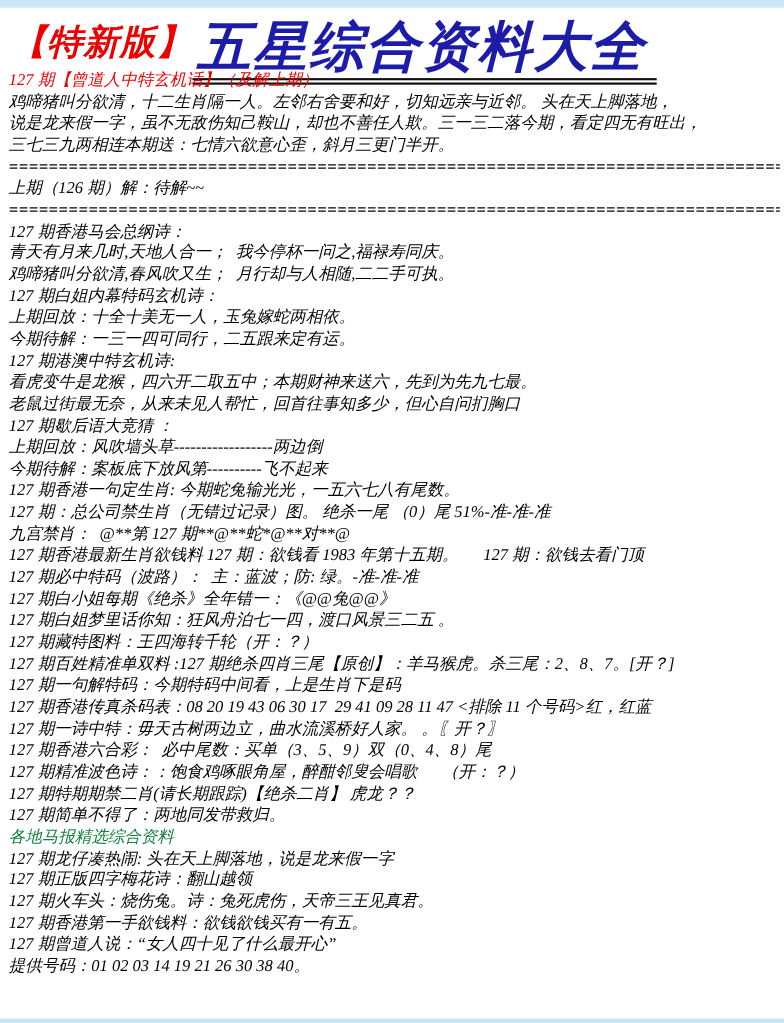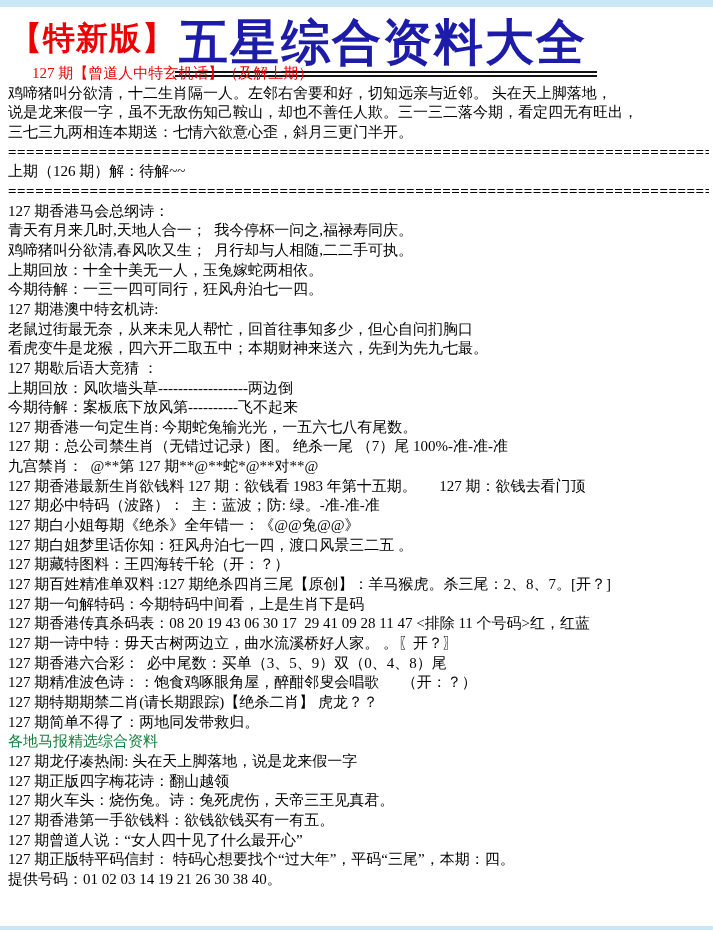--- a/index.html
+++ b/index.html
@@ -2,20 +2,21 @@
 <html><head>
 <meta charset="utf-8">
 <style>
   html,body{margin:0;padding:0;background:#fff;}
   .page{
     position:relative;
     width:713px;height:930px;
     background:#ffffff;
     overflow:hidden;
     font-family:"Liberation Serif","DejaVu Serif",serif;
+    font-style:italic;
   }
   .strip-top{position:absolute;top:0;left:0;width:713px;height:7px;background:#c9e7f4;}
   .strip-bottom{position:absolute;bottom:0;left:0;width:713px;height:4px;background:#c9e7f4;}
   .header{
     padding:10px 0 0 10px;
     height:48px;
     white-space:nowrap;
   }
   .edition{
     color:#ee0000;
@@ -32,21 +33,21 @@
     border-bottom:6px double #111;
     padding:0 10px 1px 4px;
   }
   .content{
     padding:6px 4px 0 8px;
     font-size:15px;
     line-height:19.65px;
     color:#000;
   }
   .line{white-space:pre-wrap;}
-  .line.red{color:#ee0000;margin-left:24px;}
+  .line.red{color:#ee0000;}
   .line.navy{color:#15803d;}
   .line.divider{
     white-space:nowrap;
     overflow:hidden;
     font-weight:bold;
     letter-spacing:0.5px;
   }
 </style>
 </head>
 <body>
@@ -62,48 +63,48 @@
       <div class="line red">127 期【曾道人中特玄机话】（及解上期）</div>
       <div class="line normal">鸡啼猪叫分欲清，十二生肖隔一人。左邻右舍要和好，切知远亲与近邻。 头在天上脚落地，</div>
       <div class="line normal">说是龙来假一字，虽不无敌伤知己鞍山，却也不善任人欺。三一三二落今期，看定四无有旺出，</div>
       <div class="line normal">三七三九两相连本期送：七情六欲意心歪，斜月三更门半开。</div>
       <div class="line divider">==============================================================================</div>
       <div class="line normal">上期（126 期）解：待解~~</div>
       <div class="line divider">==============================================================================</div>
       <div class="line normal">127 期香港马会总纲诗：</div>
       <div class="line normal">青天有月来几时,天地人合一；  我今停杯一问之,福禄寿同庆。</div>
       <div class="line normal">鸡啼猪叫分欲清,春风吹又生；  月行却与人相随,二二手可执。</div>
+      <div class="line normal">127 期白姐内幕特码玄机诗：</div>
       <div class="line normal">上期回放：十全十美无一人，玉兔嫁蛇两相依。</div>
-      <div class="line normal">今期待解：一三一四可同行，狂风舟泊七一四。</div>
+      <div class="line normal">今期待解：一三一四可同行，二五跟来定有运。</div>
       <div class="line normal">127 期港澳中特玄机诗:</div>
+      <div class="line normal">看虎变牛是龙猴，四六开二取五中；本期财神来送六，先到为先九七最。</div>
       <div class="line normal">老鼠过街最无奈，从来未见人帮忙，回首往事知多少，但心自问扪胸口</div>
-      <div class="line normal">看虎变牛是龙猴，四六开二取五中；本期财神来送六，先到为先九七最。</div>
       <div class="line normal">127 期歇后语大竞猜 ：</div>
       <div class="line normal">上期回放：风吹墙头草------------------两边倒</div>
       <div class="line normal">今期待解：案板底下放风第----------飞不起来</div>
       <div class="line normal">127 期香港一句定生肖: 今期蛇兔输光光，一五六七八有尾数。</div>
-      <div class="line normal">127 期：总公司禁生肖（无错过记录）图。 绝杀一尾 （7）尾 100%-准-准-准</div>
+      <div class="line normal">127 期：总公司禁生肖（无错过记录）图。 绝杀一尾 （0）尾 51%-准-准-准</div>
       <div class="line normal">九宫禁肖：  @**第 127 期**@**蛇*@**对**@</div>
       <div class="line normal">127 期香港最新生肖欲钱料 127 期：欲钱看 1983 年第十五期。      127 期：欲钱去看门顶</div>
       <div class="line normal">127 期必中特码（波路）：  主：蓝波；防: 绿。-准-准-准</div>
       <div class="line normal">127 期白小姐每期《绝杀》全年错一：《@@兔@@》</div>
       <div class="line normal">127 期白姐梦里话你知：狂风舟泊七一四，渡口风景三二五 。</div>
       <div class="line normal">127 期藏特图料：王四海转千轮（开：？）</div>
       <div class="line normal">127 期百姓精准单双料 :127 期绝杀四肖三尾【原创】：羊马猴虎。杀三尾：2、8、7。[开？]</div>
       <div class="line normal">127 期一句解特码：今期特码中间看，上是生肖下是码</div>
       <div class="line normal">127 期香港传真杀码表：08 20 19 43 06 30 17  29 41 09 28 11 47 &lt;排除 11 个号码&gt;红，红蓝</div>
       <div class="line normal">127 期一诗中特：毋天古树两边立，曲水流溪桥好人家。 。〖开？〗</div>
       <div class="line normal">127 期香港六合彩：  必中尾数：买单（3、5、9）双（0、4、8）尾</div>
       <div class="line normal">127 期精准波色诗：：饱食鸡啄眼角屋，醉酣邻叟会唱歌      （开：？）</div>
       <div class="line normal">127 期特期期禁二肖(请长期跟踪)【绝杀二肖】 虎龙？？</div>
       <div class="line normal">127 期简单不得了：两地同发带救归。</div>
       <div class="line navy">各地马报精选综合资料</div>
       <div class="line normal">127 期龙仔凑热闹: 头在天上脚落地，说是龙来假一字</div>
       <div class="line normal">127 期正版四字梅花诗：翻山越领</div>
       <div class="line normal">127 期火车头：烧伤兔。诗：兔死虎伤，天帝三王见真君。</div>
       <div class="line normal">127 期香港第一手欲钱料：欲钱欲钱买有一有五。</div>
       <div class="line normal">127 期曾道人说：“女人四十见了什么最开心”</div>
-      <div class="line normal">127 期正版特平码信封： 特码心想要找个“过大年”，平码“三尾”，本期：四。</div>
       <div class="line normal">提供号码：01 02 03 14 19 21 26 30 38 40。</div>
     </div>
 
   <div class="strip-bottom"></div>
 </div>
 
 </body></html>

